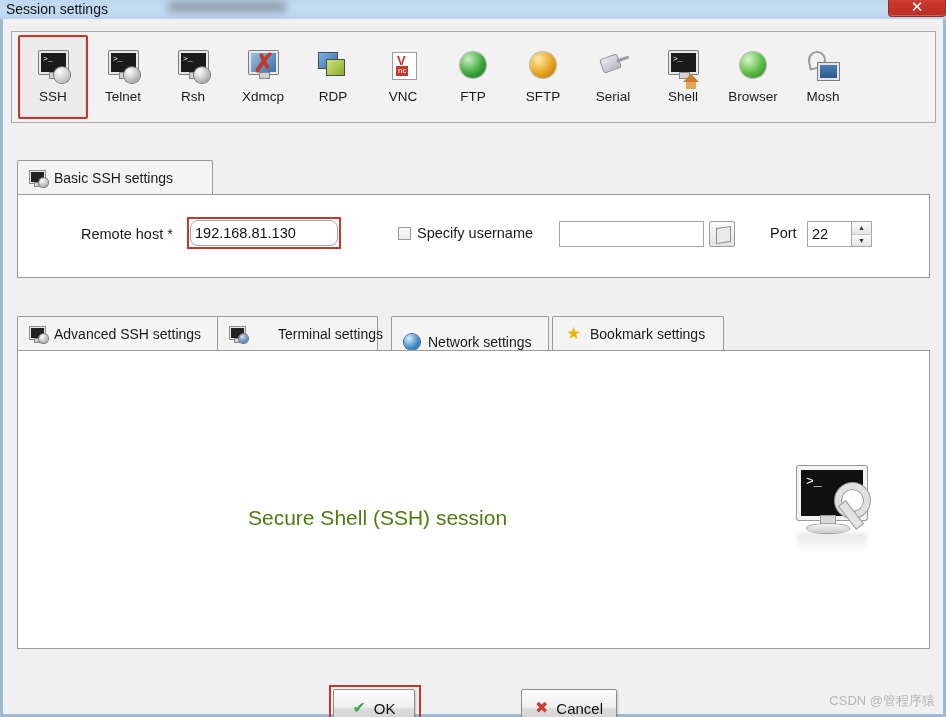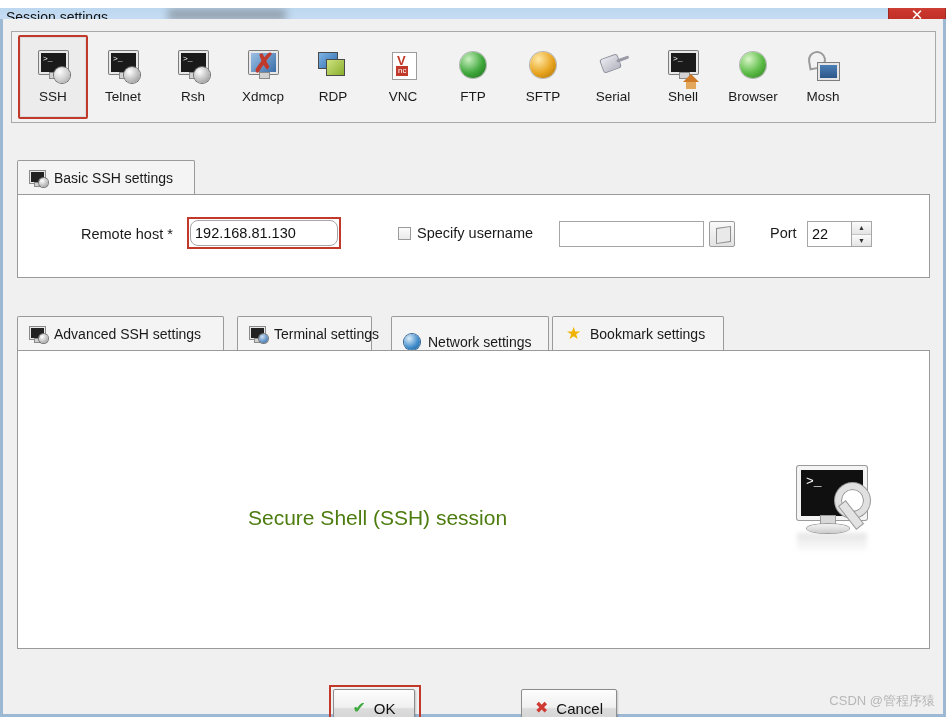--- a/index.html
+++ b/index.html
@@ -15,21 +15,20 @@
     position: relative;
   }
 
   
   #titlebar {
     position: absolute;
     left: 0; top: 0;
     width: 946px; height: 19px;
     background: linear-gradient(to bottom, #bcd7ef 0%, #c4dcf3 45%, #b9d4ef 100%);
     overflow: hidden;
-    margin-top: 8px;
   }
   #title-text {
     position: absolute;
     left: 6px; top: 0px;
     font-size: 14px;
     color: #121212;
     line-height: 19px;
     white-space: nowrap;
   }
   #title-blur {
@@ -544,21 +543,21 @@
         <div class="dish"></div>
         <div class="mini-mon"></div>
       </div>
       <div class="tool-label">Mosh</div>
     </div>
 
   </div>
 
   <div id="basic-group">
     <div class="tab-strip">
-      <div class="tab" style="left:0; width:178px;">
+      <div class="tab" style="left:0; width:196px;">
         <span class="mini-icon">
             <span class="m"></span>
             <span class="b"></span>
           </span>
         <span>Basic SSH settings</span>
       </div>
     </div>
     <div class="group-body" id="basic-body">
 
       <span class="fld-label" style="position:absolute; left:63px; top:31px;">Remote host *</span>
@@ -588,21 +587,21 @@
     <div class="tab-strip">
 
       <div class="tab" style="left:0; width:207px;">
         <span class="mini-icon">
             <span class="m"></span>
             <span class="b"></span>
           </span>
         <span>Advanced SSH settings</span>
       </div>
 
-      <div class="tab" style="left:220px; width:135px;">
+      <div class="tab" style="left:200px; width:161px;gap:24px;">
         <span class="mini-icon">
             <span class="m"></span>
             <span class="b" style="background:radial-gradient(circle at 35% 30%,#cfe0f2,#5d8fc4 60%,#2e5f92);"></span>
           </span>
         <span>Terminal settings</span>
       </div>
 
       <div class="tab" style="left:374px; width:158px;align-items:flex-end;">
         <span class="globe-mini"></span>
         <span>Network settings</span>

